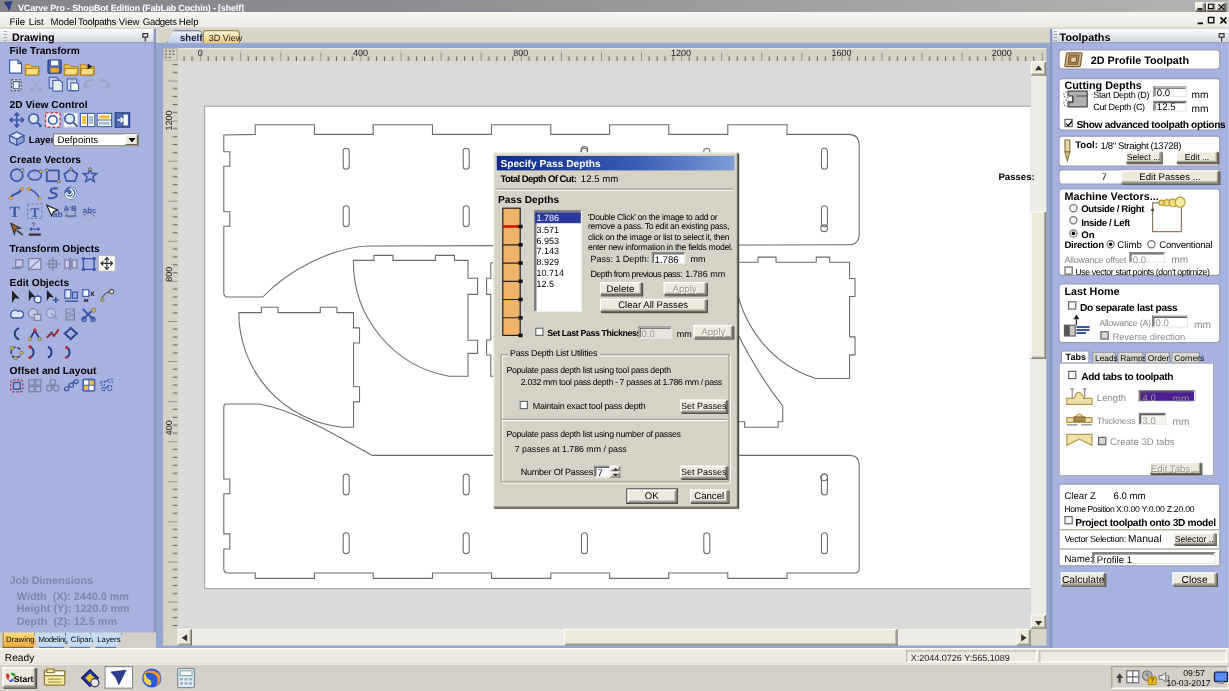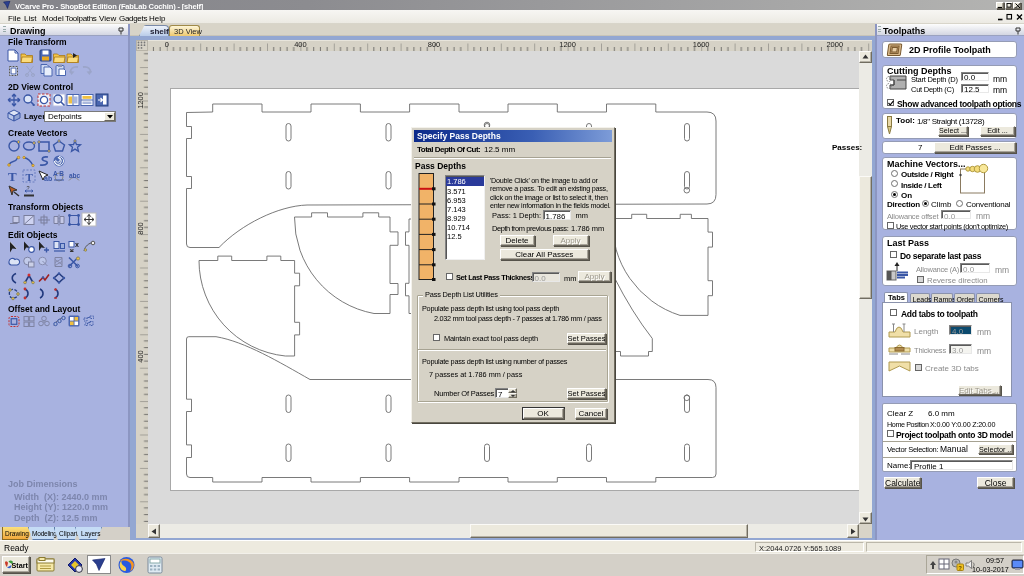--- a/index.html
+++ b/index.html
@@ -668,21 +668,21 @@
 <div class="t" style="left:931px;top:201px;font-size:8px">Climb</div>
 <div class="rad" style="left:956px;top:199.5px"></div>
 <div class="t" style="left:966px;top:200.5px;font-size:8px;letter-spacing:-.2px">Conventional</div>
 <div class="t" style="left:887px;top:212.5px;font-size:7.5px;color:#8a8a8a;letter-spacing:-.2px">Allowance offset</div>
 <div class="fld" style="left:941px;top:209.5px;width:30px;height:9.5px;color:#999"><span style="position:relative;left:2px;top:1px">0.0</span></div>
 <div class="t" style="left:976px;top:212px;font-size:8.5px;color:#8a8a8a">mm</div>
 <div class="cb" style="left:886.5px;top:221.5px"></div>
 <div class="t" style="left:896px;top:223px;font-size:7.4px;letter-spacing:-.35px">Use vector start points (don't optimize)</div>
 
 <div class="wbox" style="left:882px;top:235.5px;width:135px;height:50px"></div>
-<div class="t b" style="left:887px;top:238.5px;font-size:9px">Last Pass</div>
+<div class="t b" style="left:887px;top:238.5px;font-size:9px">Last Home</div>
 <div class="cb" style="left:890px;top:251px"></div>
 <div class="t b" style="left:900px;top:252px;font-size:8.5px;letter-spacing:-.3px">Do separate last pass</div>
 <svg class="a" style="left:886px;top:261px" width="24" height="22" viewBox="0 0 24 22">
     <path d="M11,1 L13.5,5 L8.5,5 Z" fill="#222"></path>
     <path d="M11,5 v5" stroke="#222"></path>
     <rect x="1" y="10" width="9" height="9" fill="#c8c8c8" stroke="#666"></rect>
     <rect x="1" y="10" width="4.5" height="9" fill="#555"></rect>
     <path d="M11,11.5 h11 M11,14 h11 M11,16.5 h8" stroke="#3a57a6" stroke-width="1.8"></path>
   </svg>
 <div class="t" style="left:916px;top:266px;font-size:7.5px;color:#8a8a8a;letter-spacing:-.25px">Allowance (A)</div>
@@ -704,21 +704,21 @@
 
 <div class="a" style="left:882px;top:302px;width:130px;height:95px;background:#fff;border:1px solid #8a92ac"></div>
 <div class="cb" style="left:890px;top:309px"></div>
 <div class="t b" style="left:901px;top:310px;font-size:8.5px;letter-spacing:-.3px">Add tabs to toolpath</div>
 <svg class="a" style="left:888px;top:322px" width="23" height="17" viewBox="0 0 23 17">
     <path d="M1,10 h6 q1.5,-5 4,-5 q2.5,0 4,5 h7 v5 h-21z" fill="#f0dfa8" stroke="#b09a50"></path>
     <path d="M5.5,2 v8 M16,2 v8" stroke="#888"></path>
     <path d="M4,2 h3 M14.5,2 h3" stroke="#888"></path>
   </svg>
 <div class="t" style="left:914px;top:328px;font-size:8px;color:#8a8a8a">Length</div>
-<div class="fld" style="left:949px;top:325px;width:23px;height:9.5px;color:#999;background:#0c4a6e"><span style="position:relative;left:2px;top:1px">4.0</span></div>
+<div class="fld" style="left:949px;top:325px;width:47px;height:9.5px;color:#999;background:#4c1d95"><span style="position:relative;left:2px;top:1px">4.0</span></div>
 <div class="t" style="left:977px;top:327.5px;font-size:8.5px;color:#8a8a8a">mm</div>
 <svg class="a" style="left:888px;top:342px" width="23" height="15" viewBox="0 0 23 15">
     <path d="M1,6 h7 q1.5,-3 3.5,-3 q2,0 3.5,3 h7 v4 h-21z" fill="#f0dfa8" stroke="#b09a50"></path>
     <rect x="7" y="5.5" width="9" height="3.5" fill="#b08a50" stroke="#8a6a30"></rect>
     <path d="M1,12 h9 M13,12 h9" stroke="#888"></path>
   </svg>
 <div class="t" style="left:914px;top:347px;font-size:7.5px;color:#8a8a8a;letter-spacing:-.2px">Thickness</div>
 <div class="fld" style="left:949px;top:344px;width:23px;height:9.5px;color:#999;background:#f4f4f0"><span style="position:relative;left:2px;top:1px">3.0</span></div>
 <div class="t" style="left:977px;top:346.5px;font-size:8.5px;color:#8a8a8a">mm</div>
 <svg class="a" style="left:888px;top:360px" width="23" height="15" viewBox="0 0 23 15">

